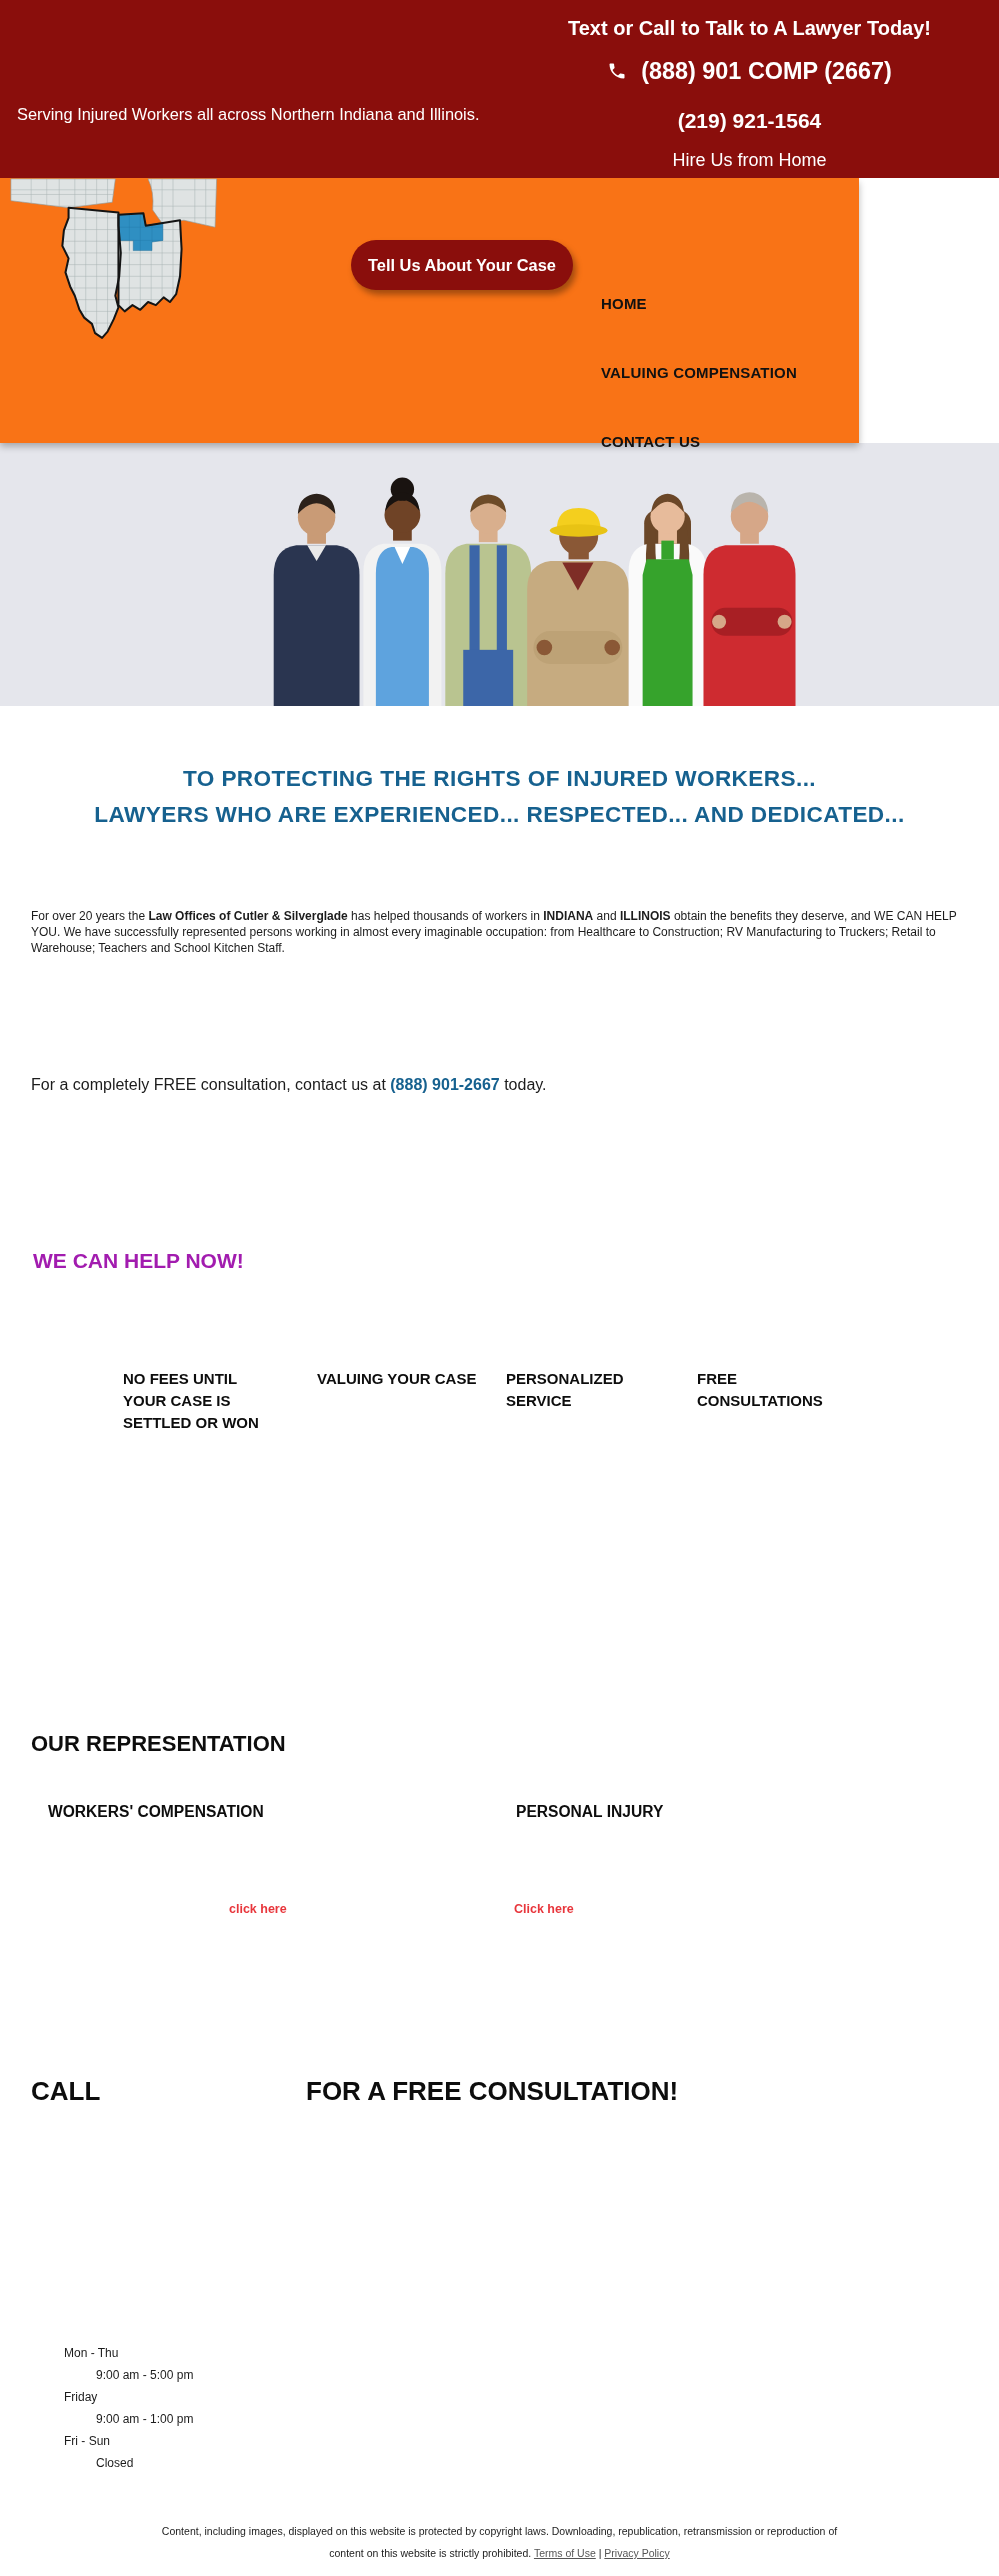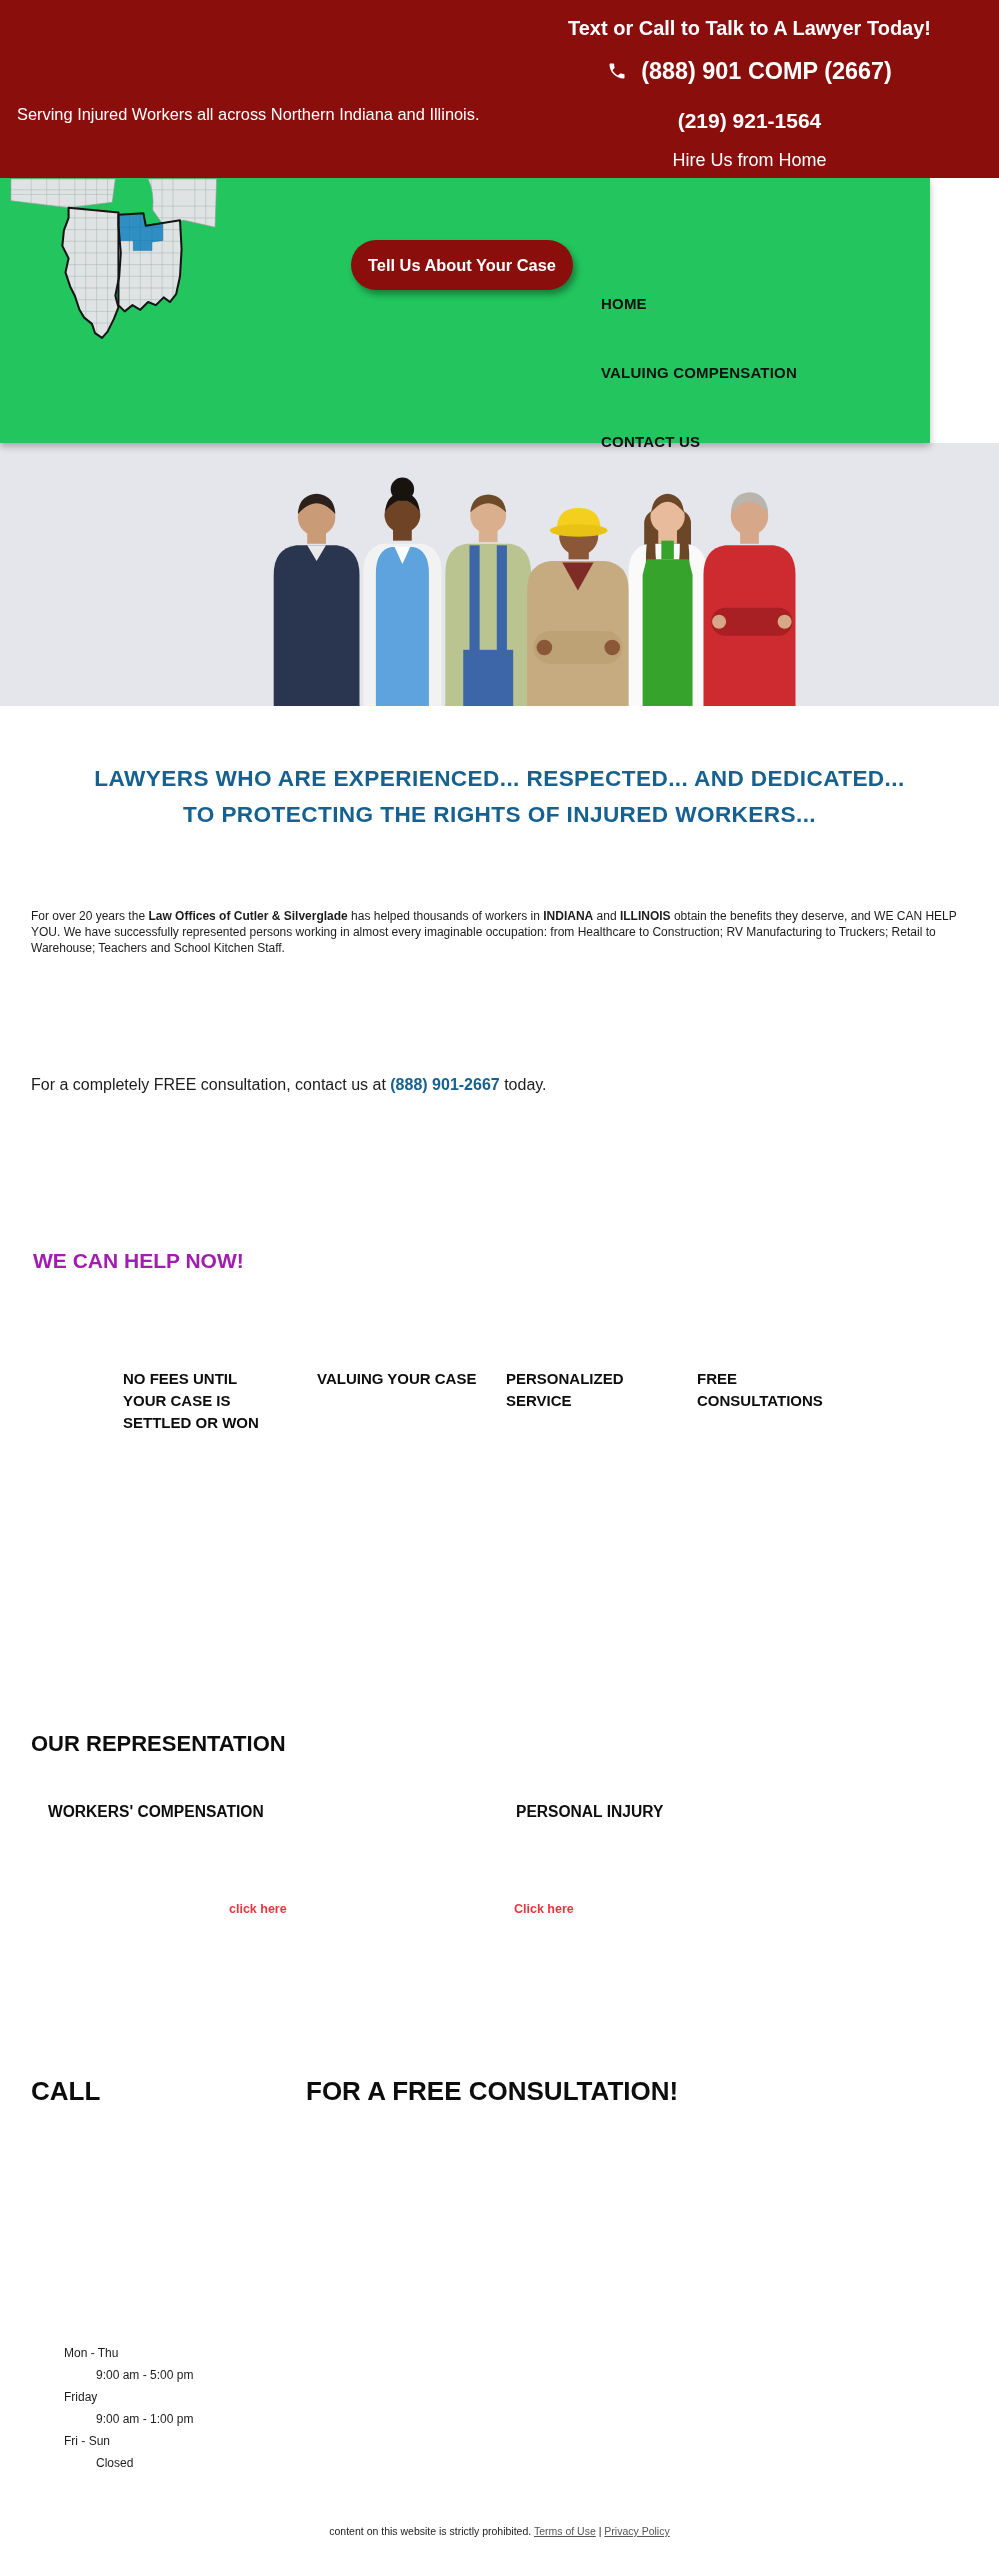--- a/index.html
+++ b/index.html
@@ -12,21 +12,21 @@
   .firm-name { position:absolute; left:17px; top:9.4px; font-size:28px; line-height:39px; font-weight:400; }
   .tagline { position:absolute; left:17px; top:103px; width:507px; font-size:16.4px; line-height:22px; font-weight:400; }
   .header-right { position:absolute; left:531px; top:0; width:437px; height:178px; text-align:center; }
   .cta-line { position:absolute; top:17px; width:100%; font-size:20px; font-weight:700; }
   .phone-row { position:absolute; top:58px; width:100%; font-size:23.4px; font-weight:700; cursor:pointer; }
   .phone-row svg { vertical-align:-2.3px; margin-right:14px; }
   .phone-alt { position:absolute; top:109px; width:100%; font-size:21px; font-weight:700; cursor:pointer; }
   .hire-link { position:absolute; top:150px; width:100%; font-size:18px; font-weight:400; cursor:pointer; }
 
   
-  .nav { position:absolute; top:178px; left:0; width:930px; height:265px; background:#22c55e; box-shadow:0 3.9px 7px rgba(0,0,0,0.28); z-index:4; }
+  .nav { position:absolute; top:178px; left:0; width:859px; height:265px; background:#f97316; box-shadow:0 3.9px 7px rgba(0,0,0,0.28); z-index:4; }
   .map-wrap { position:absolute; left:0; top:0; width:226px; height:167px; }
   .tell-us-btn { position:absolute; left:351px; top:62px; width:222px; height:50px; border:none; border-radius:25px;
                  background:#8a0e0c; color:#fff; font-family:inherit; font-size:16.4px; font-weight:700;
                  box-shadow:3.1px 4.7px 6.2px rgba(0,0,0,0.35); cursor:pointer; }
   .nav-links { position:absolute; left:601px; top:101px; list-style:none; margin:0; padding:0; }
   .nav-links li { font-size:15px; font-weight:700; color:#111; letter-spacing:0.2px; margin-bottom:52px; cursor:pointer; white-space:nowrap;margin-top:16px; }
 
   
   .hero { position:absolute; top:443px; left:0; width:999px; height:263px; background:#e5e6ec; overflow:hidden; }
   .hero svg { position:absolute; left:262px; bottom:0; }
@@ -188,22 +188,22 @@
         <path d="M378 74 Q378 46 406 46 Q434 46 434 74 Z" fill="#f4cf1e"></path>
         <ellipse cx="406" cy="75" rx="37" ry="8" fill="#e8c314"></ellipse>
         <rect x="348" y="204" width="114" height="42" rx="21" fill="#bda276"></rect>
         <circle cx="362" cy="225" r="10" fill="#8a5836"></circle>
         <circle cx="449" cy="225" r="10" fill="#8a5836"></circle>
       </g>
     </svg>
   </div>
 
   <div class="headline">
+    <div>TO PROTECTING THE RIGHTS OF INJURED WORKERS...</div>
     <div>LAWYERS WHO ARE EXPERIENCED... RESPECTED... AND DEDICATED...</div>
-    <div>TO PROTECTING THE RIGHTS OF INJURED WORKERS...</div>
   </div>
   <p class="para"><span>For over 20 years the </span><span style="font-weight: 700;">Law Offices of Cutler &amp; Silverglade</span><span> has helped thousands of workers in </span><span style="font-weight: 700;">INDIANA</span><span> and </span><span style="font-weight: 700;">ILLINOIS</span><span> obtain the benefits they deserve, and WE CAN HELP YOU. We have successfully represented persons working in almost every imaginable occupation: from Healthcare to Construction; RV Manufacturing to Truckers; Retail to Warehouse; Teachers and School Kitchen Staff.</span></p>
   <p class="consult"><span>For a completely FREE consultation, contact us at </span><span style="font-weight: 700; color: rgb(22, 97, 143);">(888) 901-2667</span><span> today.</span></p>
 
   <h2 class="help-title">WE CAN HELP NOW!</h2>
   <div class="help-col c0">NO FEES UNTIL YOUR CASE IS SETTLED OR WON</div>
   <div class="help-col c1">VALUING YOUR CASE</div>
   <div class="help-col c2">PERSONALIZED SERVICE</div>
   <div class="help-col c3">FREE CONSULTATIONS</div>
 
@@ -219,17 +219,18 @@
   <div class="hours">
     <div class="lbl">Mon - Thu</div>
     <div class="val">9:00 am - 5:00 pm</div>
     <div class="lbl">Friday</div>
     <div class="val">9:00 am - 1:00 pm</div>
     <div class="lbl">Fri - Sun</div>
     <div class="val">Closed</div>
   </div>
 
   <div class="footer">
+    <div>Content, including images, displayed on this website is protected by copyright laws. Downloading, republication, retransmission or reproduction of</div>
     <div><span>content on this website is strictly prohibited. </span><a>Terms of Use</a><span> | </span><a>Privacy Policy</a></div>
   </div>
 
 </div>
 
 
 </body></html>

